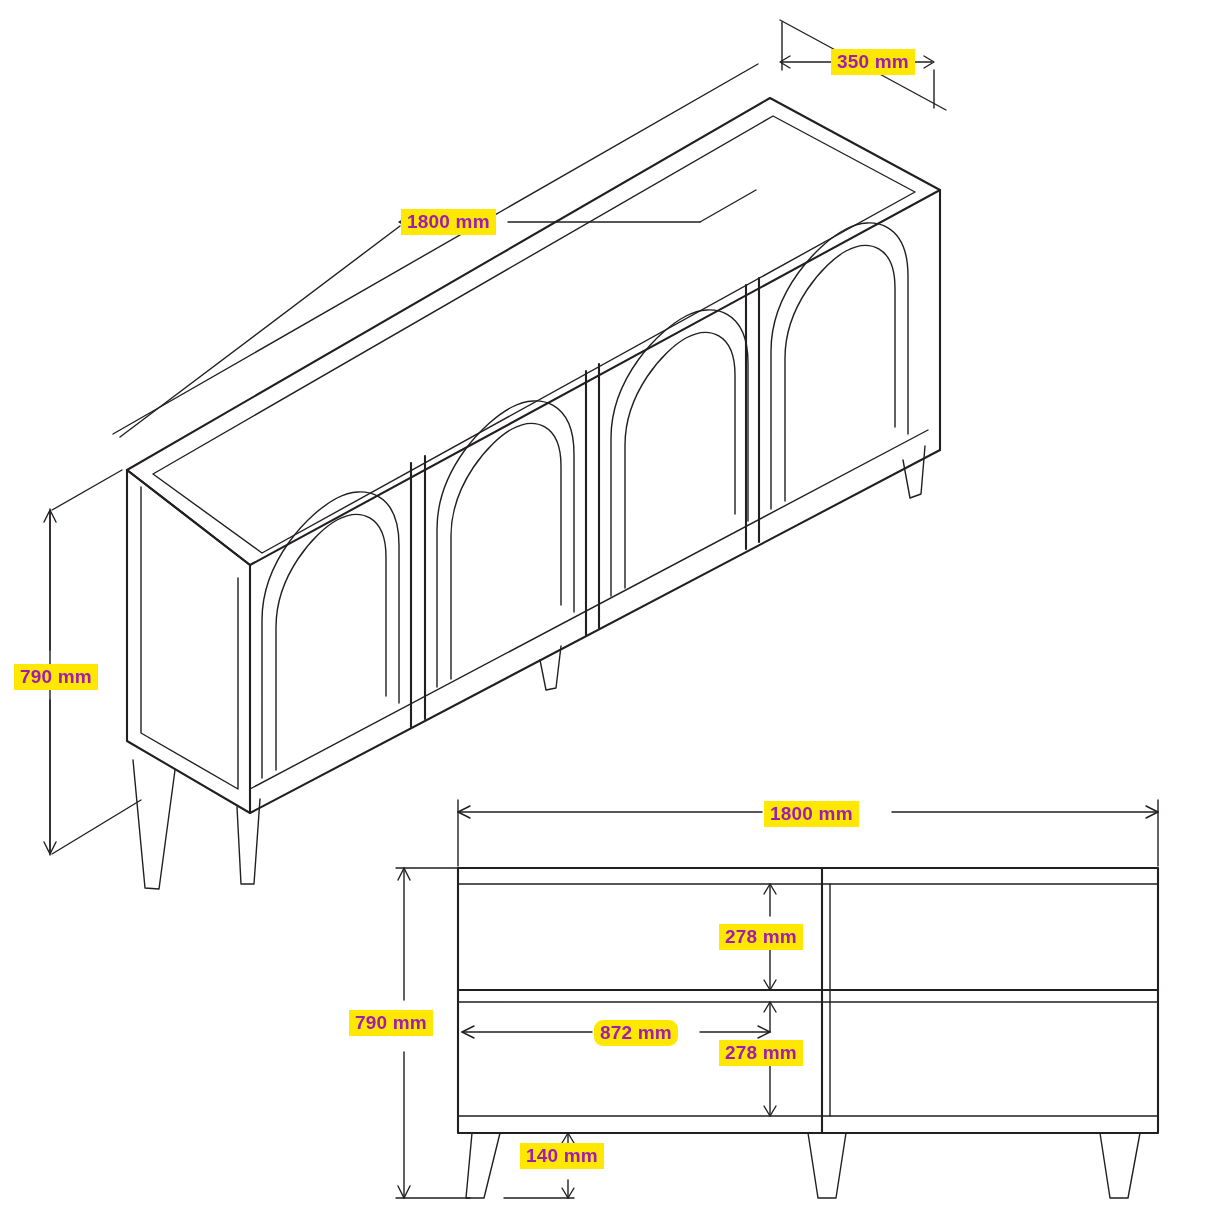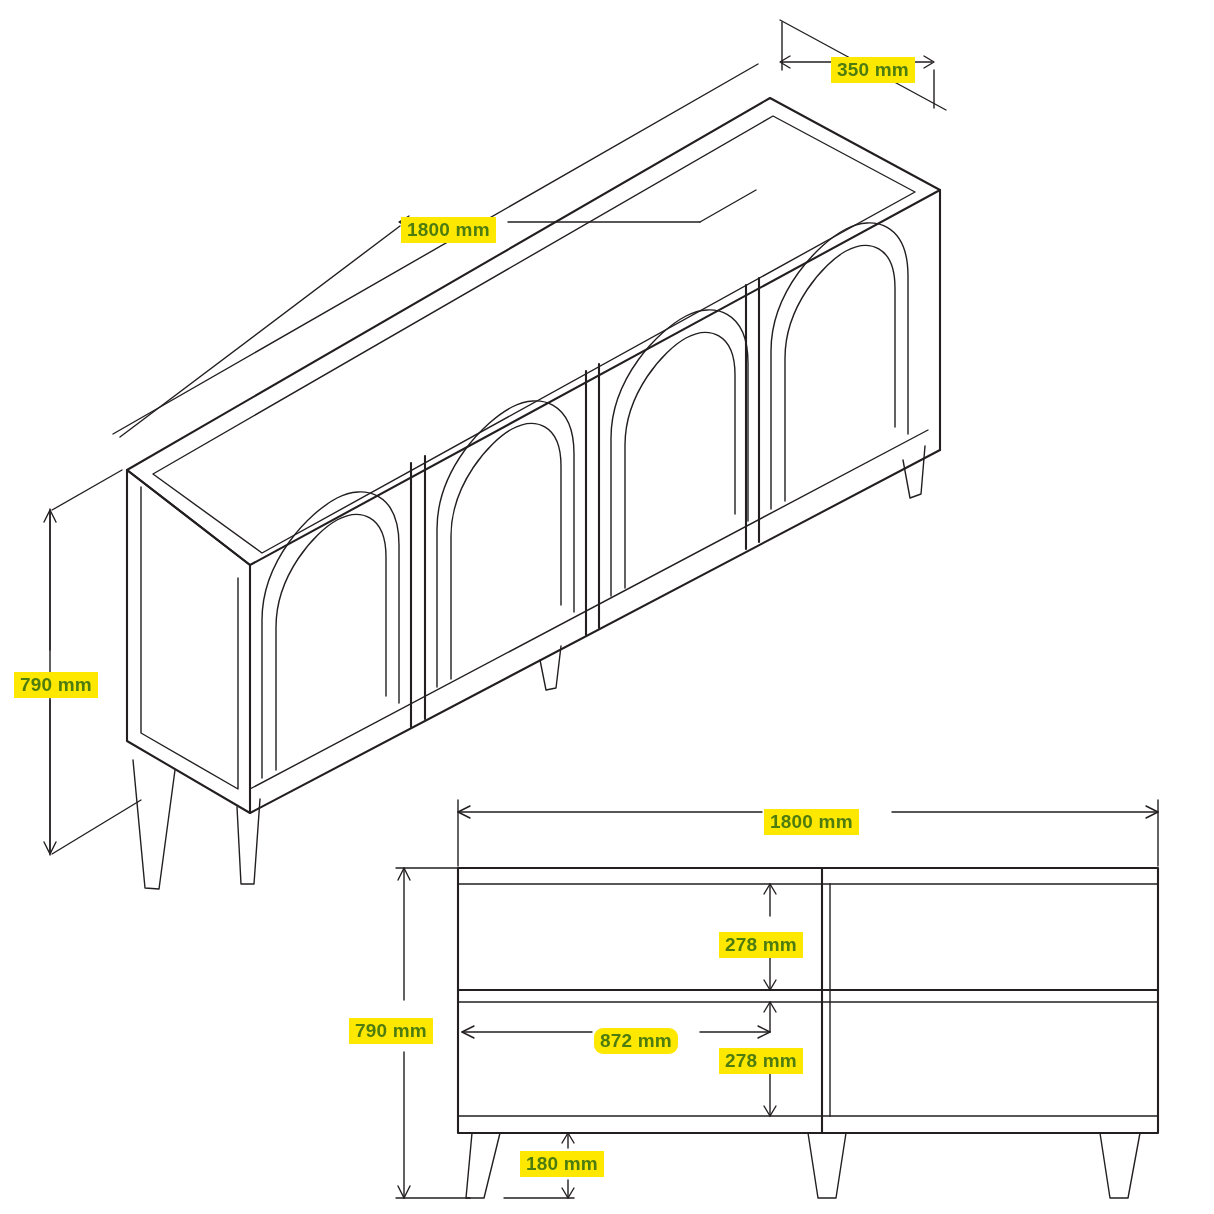--- a/index.html
+++ b/index.html
@@ -34,29 +34,28 @@
   .ln-thin {
     stroke: #231f20;
     fill: none;
     stroke-width: 1.4;
     stroke-linecap: round;
     stroke-linejoin: round;
   }
   .dim-label {
     position: absolute;
     background: #ffe800;
-    color: #4d7c0f;
+    color: #a21caf;
     font-size: 19px;
     font-weight: bold;
     font-family: "Liberation Sans", sans-serif;
     padding: 3px 6px 4px 6px;
     white-space: nowrap;
     line-height: 1;
     letter-spacing: 0.2px;
-    margin-top: 8px;
   }
 </style>
 </head>
 <body>
 
 <div id="canvas">
 
   <svg class="drawing" viewBox="0 0 1214 1214">
 
     <g>
@@ -174,15 +173,15 @@
   <div class="dim-label" style="left:764px; top:801px;">1800 mm</div>
 
   <div class="dim-label" style="left:719px; top:924px;">278 mm</div>
 
   <div class="dim-label" style="left:349px; top:1010px;">790 mm</div>
 
   <div class="dim-label" style="left:594px; top:1020px;border-radius:9px;">872 mm</div>
 
   <div class="dim-label" style="left:719px; top:1040px;">278 mm</div>
 
-  <div class="dim-label" style="left:520px; top:1143px;">180 mm</div>
+  <div class="dim-label" style="left:520px; top:1143px;">140 mm</div>
 
 </div>
 
 </body></html>

